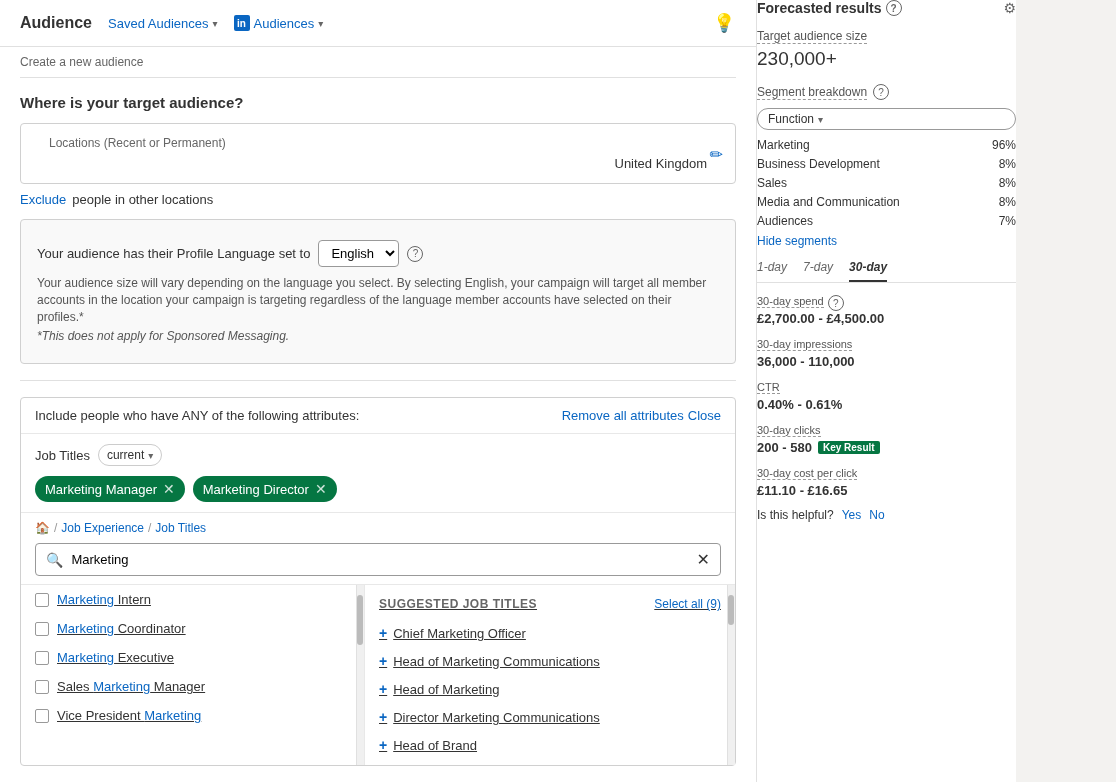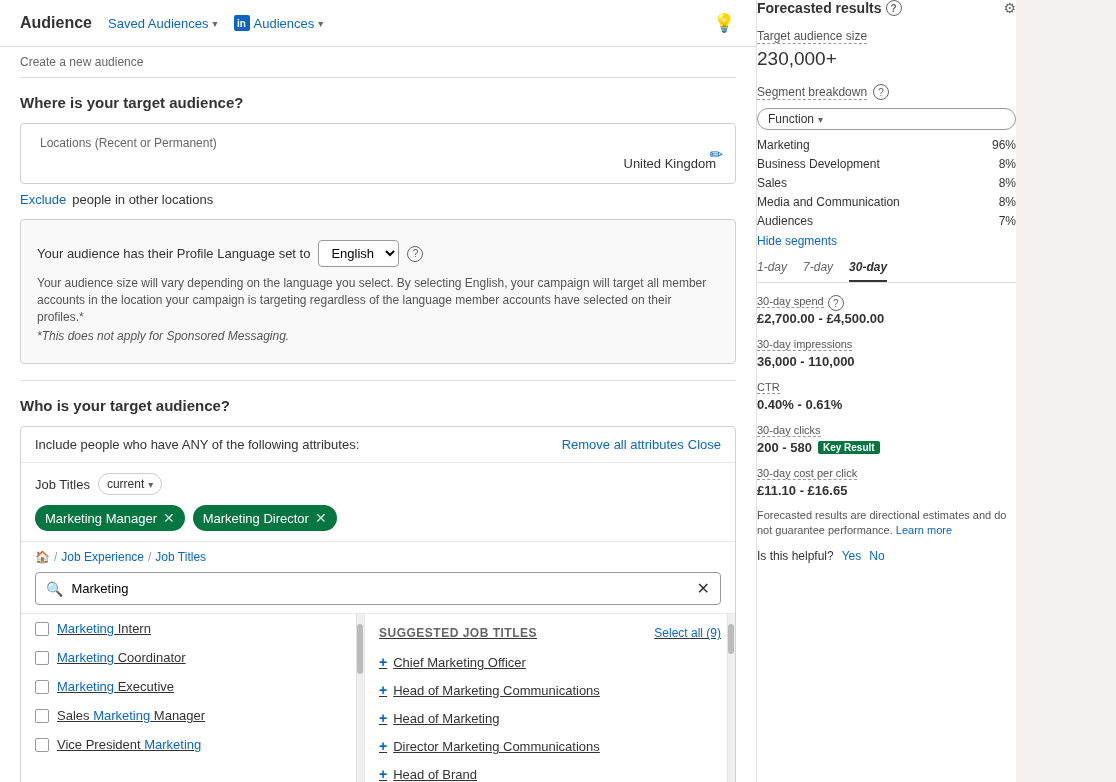--- a/index.html
+++ b/index.html
@@ -17,21 +17,21 @@
     .audiences-btn { display: flex; align-items: center; gap: 4px; background: none; border: none; color: #0a66c2; font-size: 13px; cursor: pointer; font-weight: 500; }
     .linkedin-icon { width: 16px; height: 16px; background: #0a66c2; border-radius: 2px; display: inline-flex; align-items: center; justify-content: center; color: #fff; font-size: 10px; font-weight: bold; }
     .chevron-down { font-size: 10px; color: #666; }
     .header-spacer { flex: 1; }
     .bulb-icon { color: #666; font-size: 18px; cursor: pointer; }
     .section-subtitle { padding: 8px 20px; font-size: 12px; color: #666; }
     
     
     .section { padding: 16px 20px; }
     .section-title { font-size: 15px; font-weight: 600; margin-bottom: 12px; color: #333; }
-    .location-box { border: 1px solid #d0d0d0; border-radius: 4px; padding: 12px 19px; position: relative; }
+    .location-box { border: 1px solid #d0d0d0; border-radius: 4px; padding: 12px 28px; position: relative; }
     .location-label { font-size: 12px; color: #666; margin-bottom: 6px; }
     .location-value { font-size: 13px; color: #333; text-align: right; }
     .edit-icon { position: absolute; right: 12px; top: 50%; transform: translateY(-50%); color: #0a66c2; cursor: pointer; font-size: 16px; }
     .exclude-row { display: flex; align-items: center; gap: 6px; margin-top: 8px; }
     .exclude-link { color: #0a66c2; cursor: pointer; font-size: 13px; font-weight: 500; }
     .exclude-text { font-size: 13px; color: #333; }
     
     
     .language-box { border: 1px solid #d0d0d0; border-radius: 4px; padding: 20px 16px; margin-top: 12px; background: #f9f9f9; }
     .language-row { display: flex; align-items: center; gap: 8px; margin-bottom: 8px; }
@@ -168,21 +168,20 @@
           <span class="help-icon">?</span>
         </div>
         <div class="language-note">Your audience size will vary depending on the language you select. By selecting English, your campaign will target all member accounts in the location your campaign is targeting regardless of the language member accounts have selected on their profiles.*</div>
         <div class="language-note2">*This does not apply for Sponsored Messaging.</div>
       </div>
     </div>
 
     <div class="divider"></div>
 
     <div class="who-section" style="padding-top:16px;">
-      <div class="who-title">Who is your target audience?</div>
       <div class="attributes-box">
         <div class="attributes-header">
           <span class="attributes-header-text">Include people who have ANY of the following attributes:</span>
           <div class="attributes-actions">
             <span class="remove-link">Remove all attributes</span>
             <span class="close-link">Close</span>
           </div>
         </div>
 
         <div class="job-titles-row">
@@ -360,24 +359,20 @@
       <div class="metric-value">
         <span>200 - 580</span>
         <span class="key-result-badge">Key Result</span>
       </div>
     </div>
     <div class="metric-block">
       <span class="metric-label">30-day cost per click</span>
       <div class="metric-value">£11.10 - £16.65</div>
     </div>
 
-    <div class="forecast-note">
-      <span>Forecasted results are directional estimates and do not guarantee performance.</span>
-      <span class="learn-more-link">Learn more</span>
-    </div>
 
     <div class="helpful-row">
       <span class="helpful-label">Is this helpful?</span>
       <span class="yes-link">Yes</span>
       <span class="no-link">No</span>
     </div>
   </div>
 </div>
 
 </body></html>

